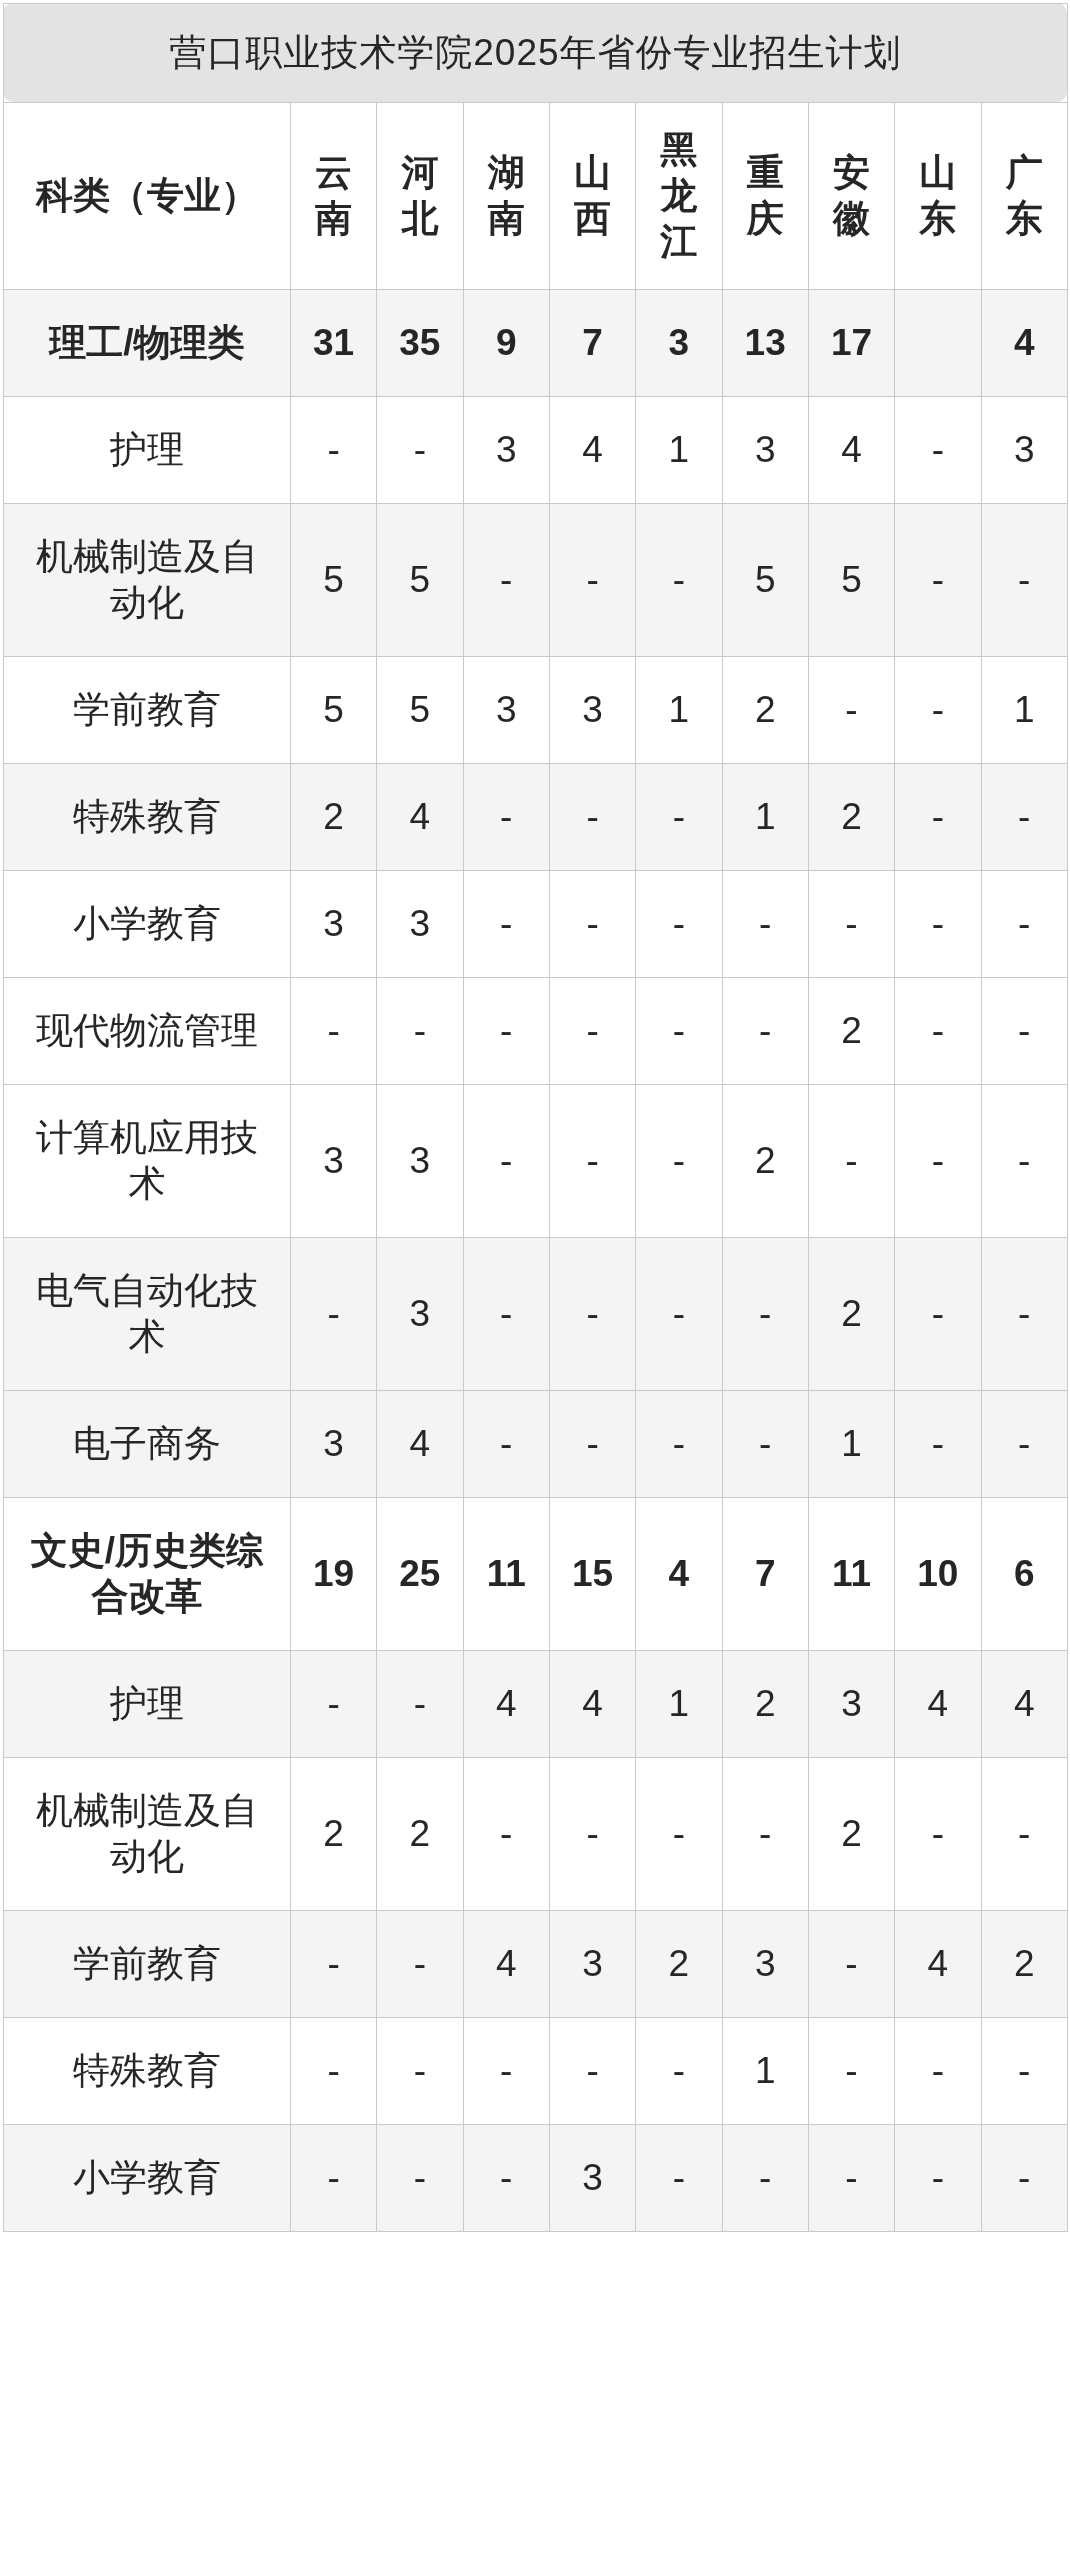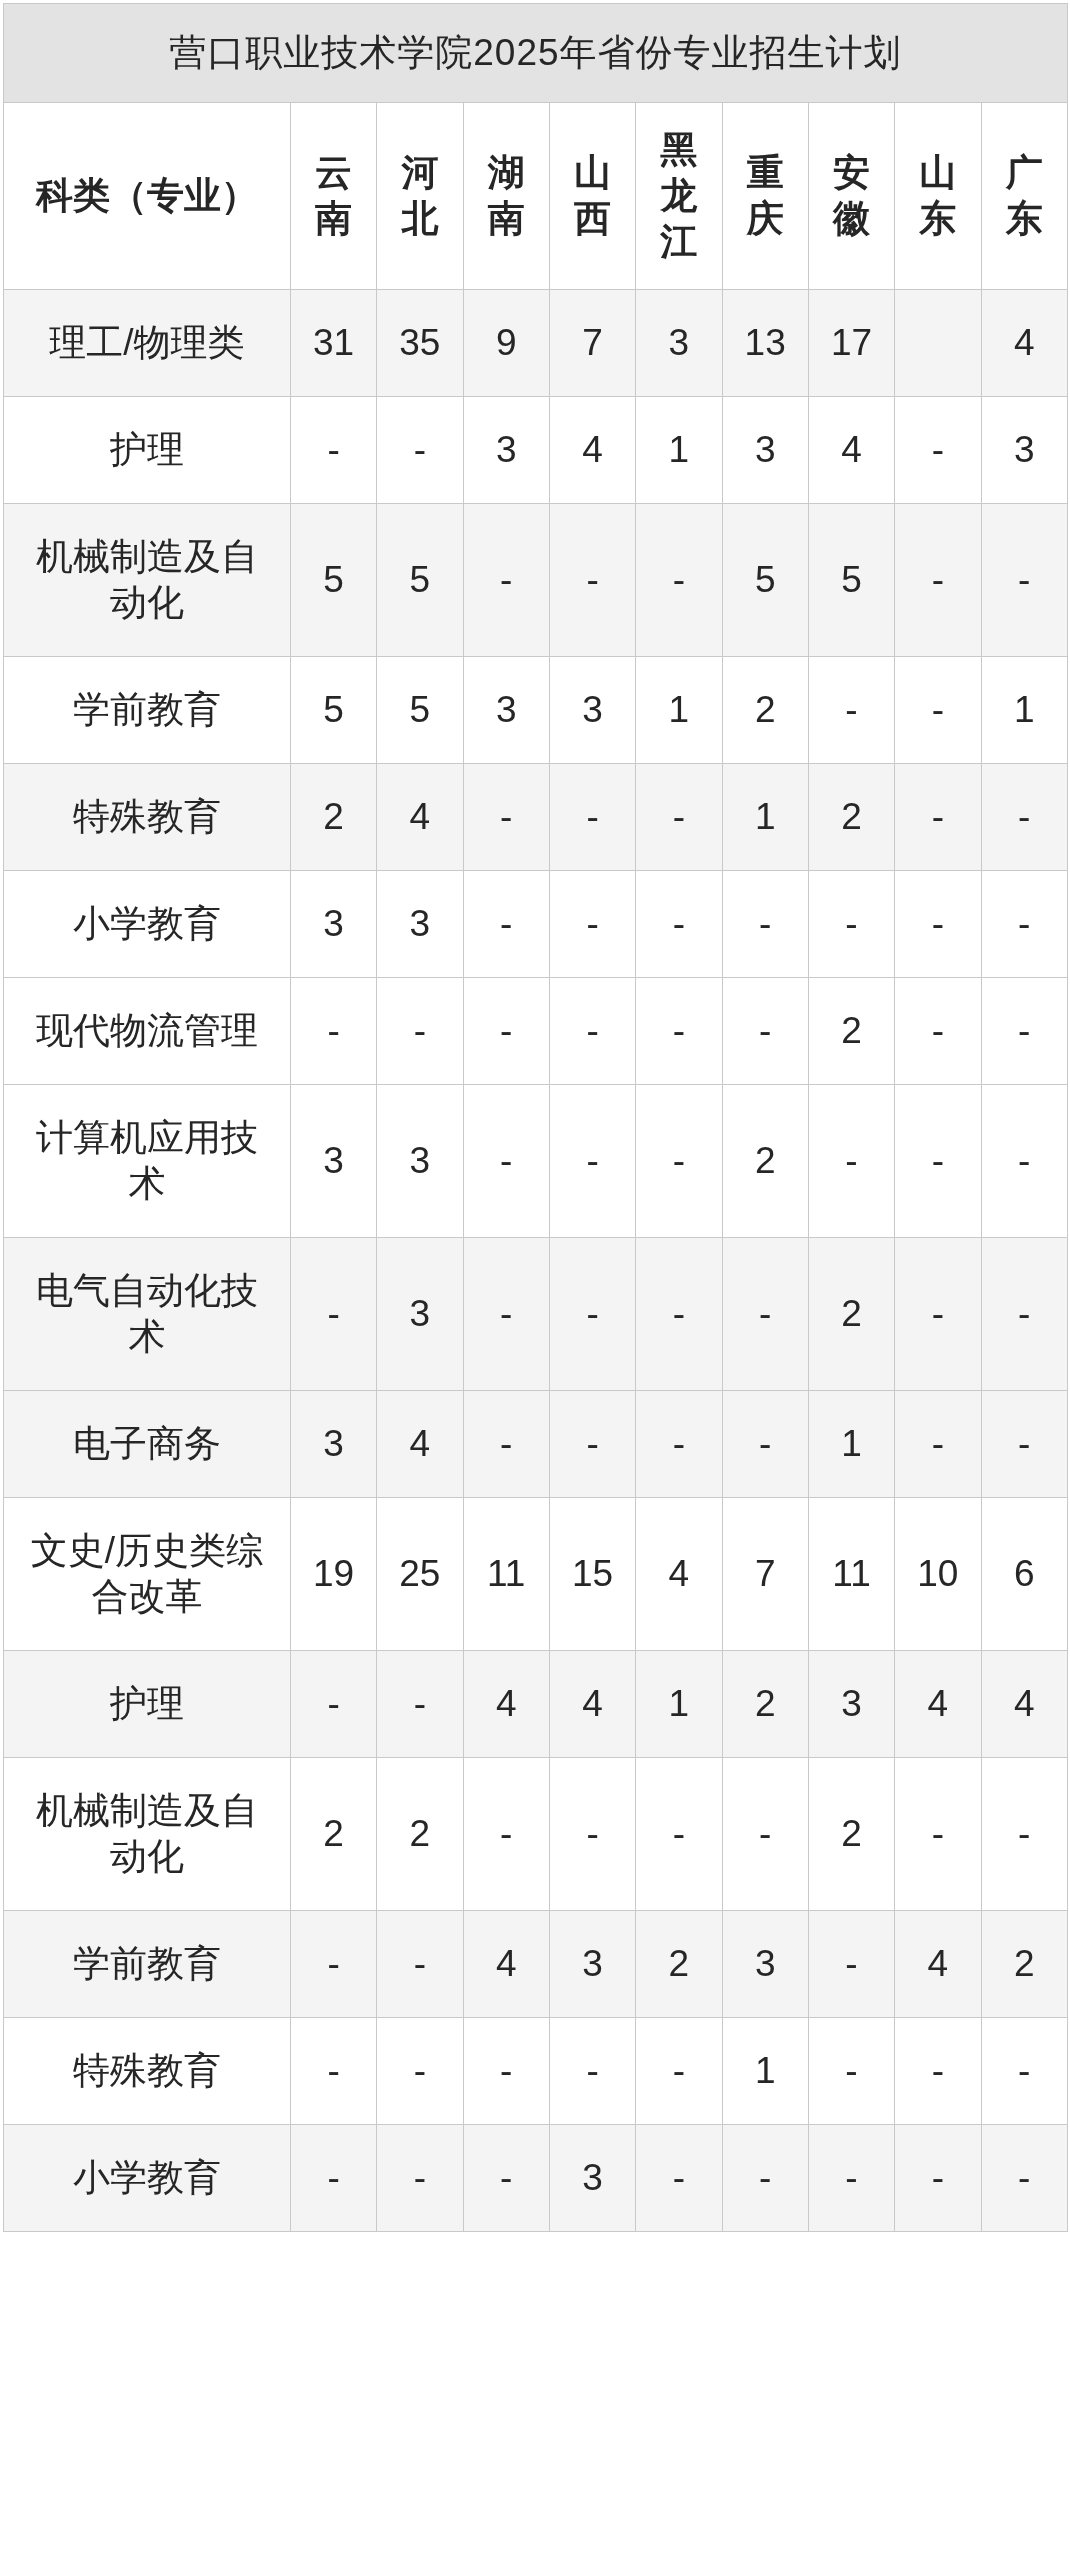--- a/index.html
+++ b/index.html
@@ -30,20 +30,21 @@
     line-height: 46px;
     background: #ffffff;
     word-break: break-all;
   }
   
   .title-cell {
     background: #e3e3e3;
     font-weight: normal;
     padding: 26px 9.6px;
     letter-spacing: 1px;
+    border-radius: 10px;
   }
   
   th.corner {
     font-weight: bold;
     padding: 24px 9px;
   }
   th.province {
     font-weight: bold;
     padding: 24px 9.6px;
   }
@@ -53,21 +54,21 @@
     padding: 30px 25px;
   }
   td.value-cell {
     font-weight: normal;
     padding: 30px 3.9px;
   }
   tr.alt th, tr.alt td {
     background: #f4f4f4;
   }
   tr.section th, tr.section td {
-    font-weight: normal;
+    font-weight: bold;
   }
 </style>
 </head>
 <body>
 
 <div class="page">
   <table class="grid">
     <colgroup>
       <col style="width:287px">
       <col span="9">

